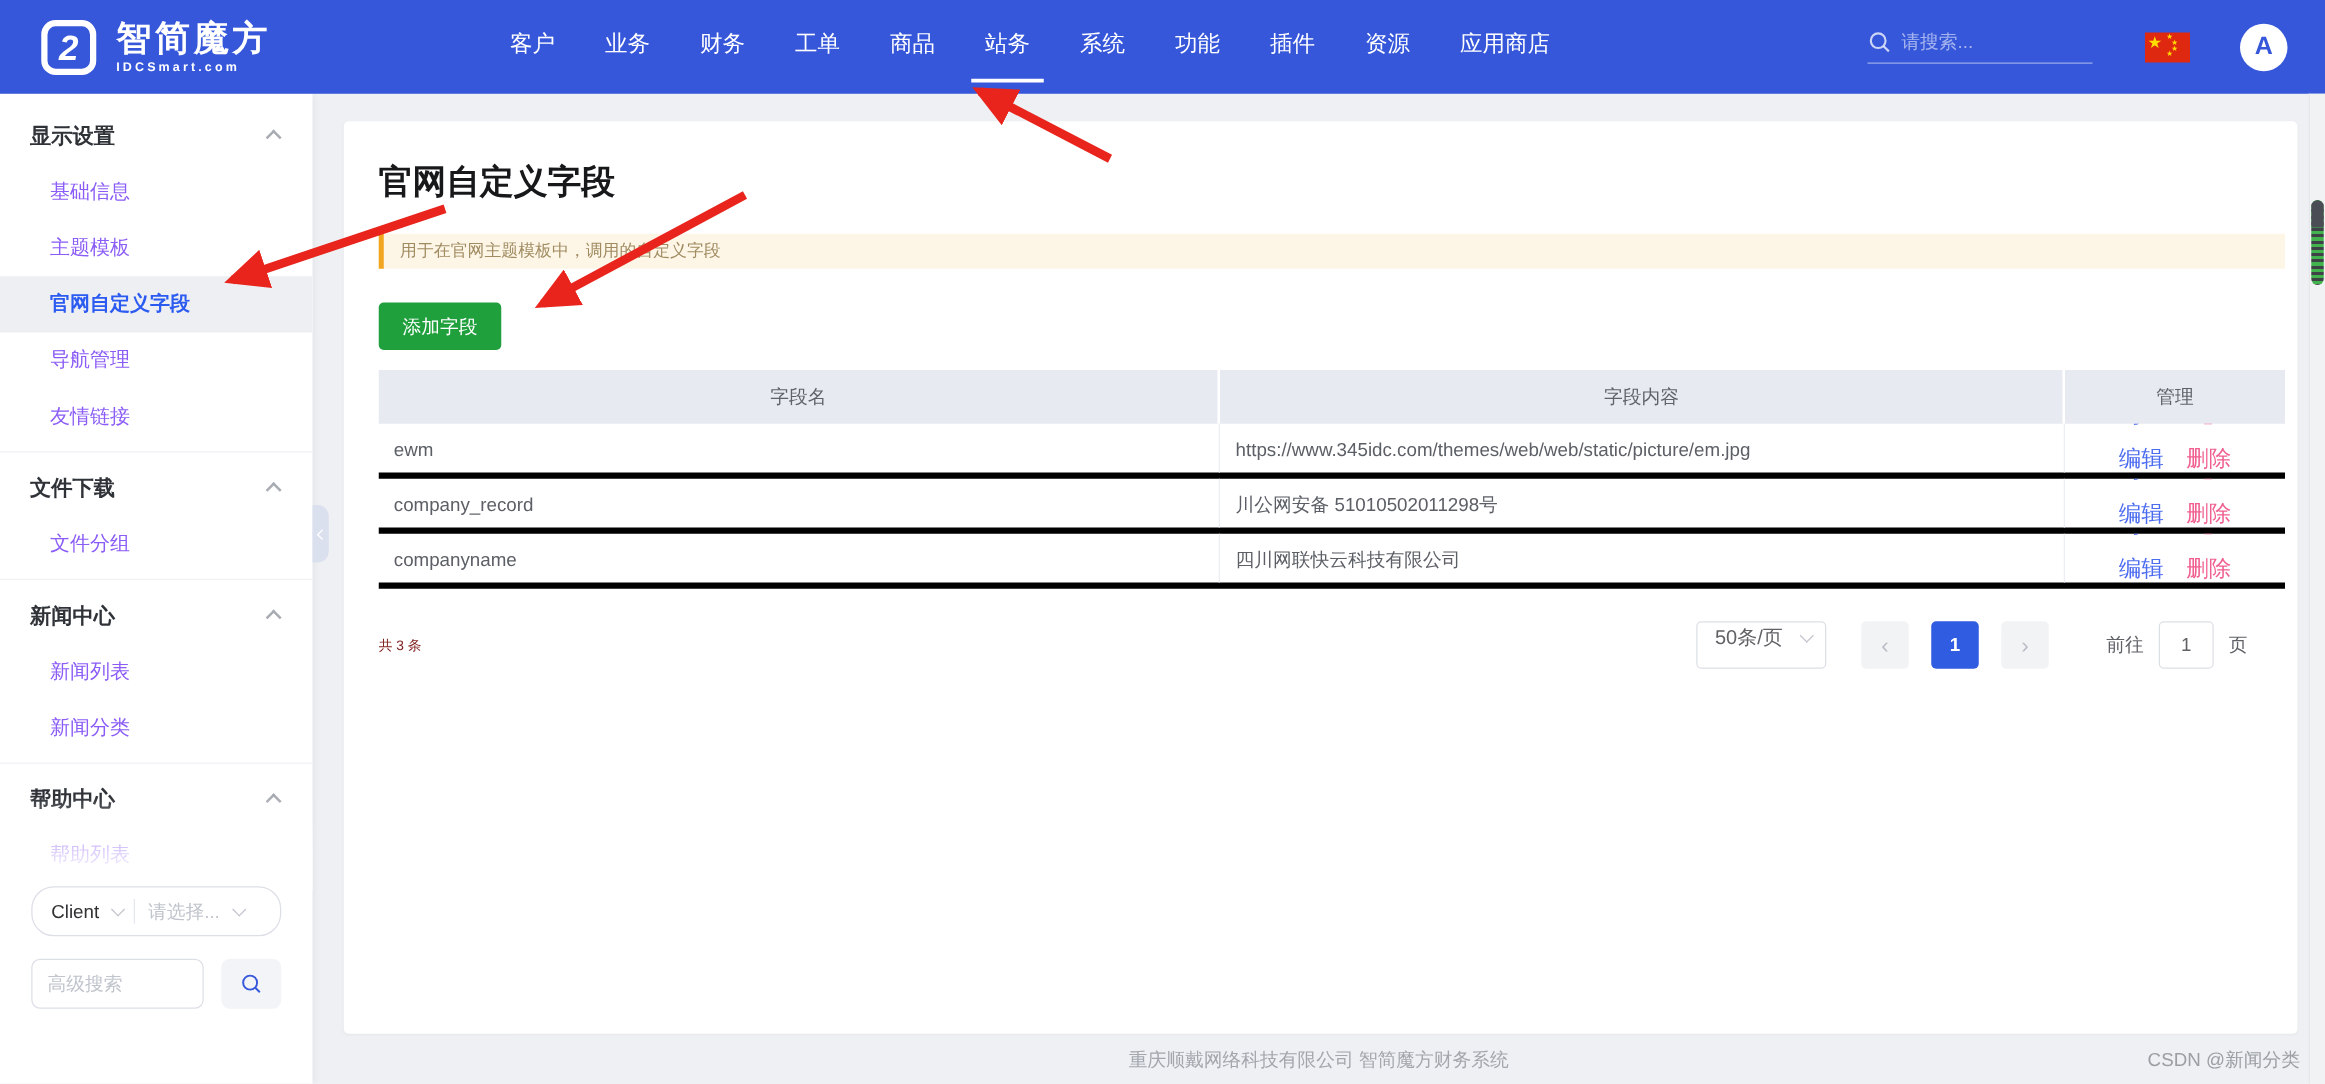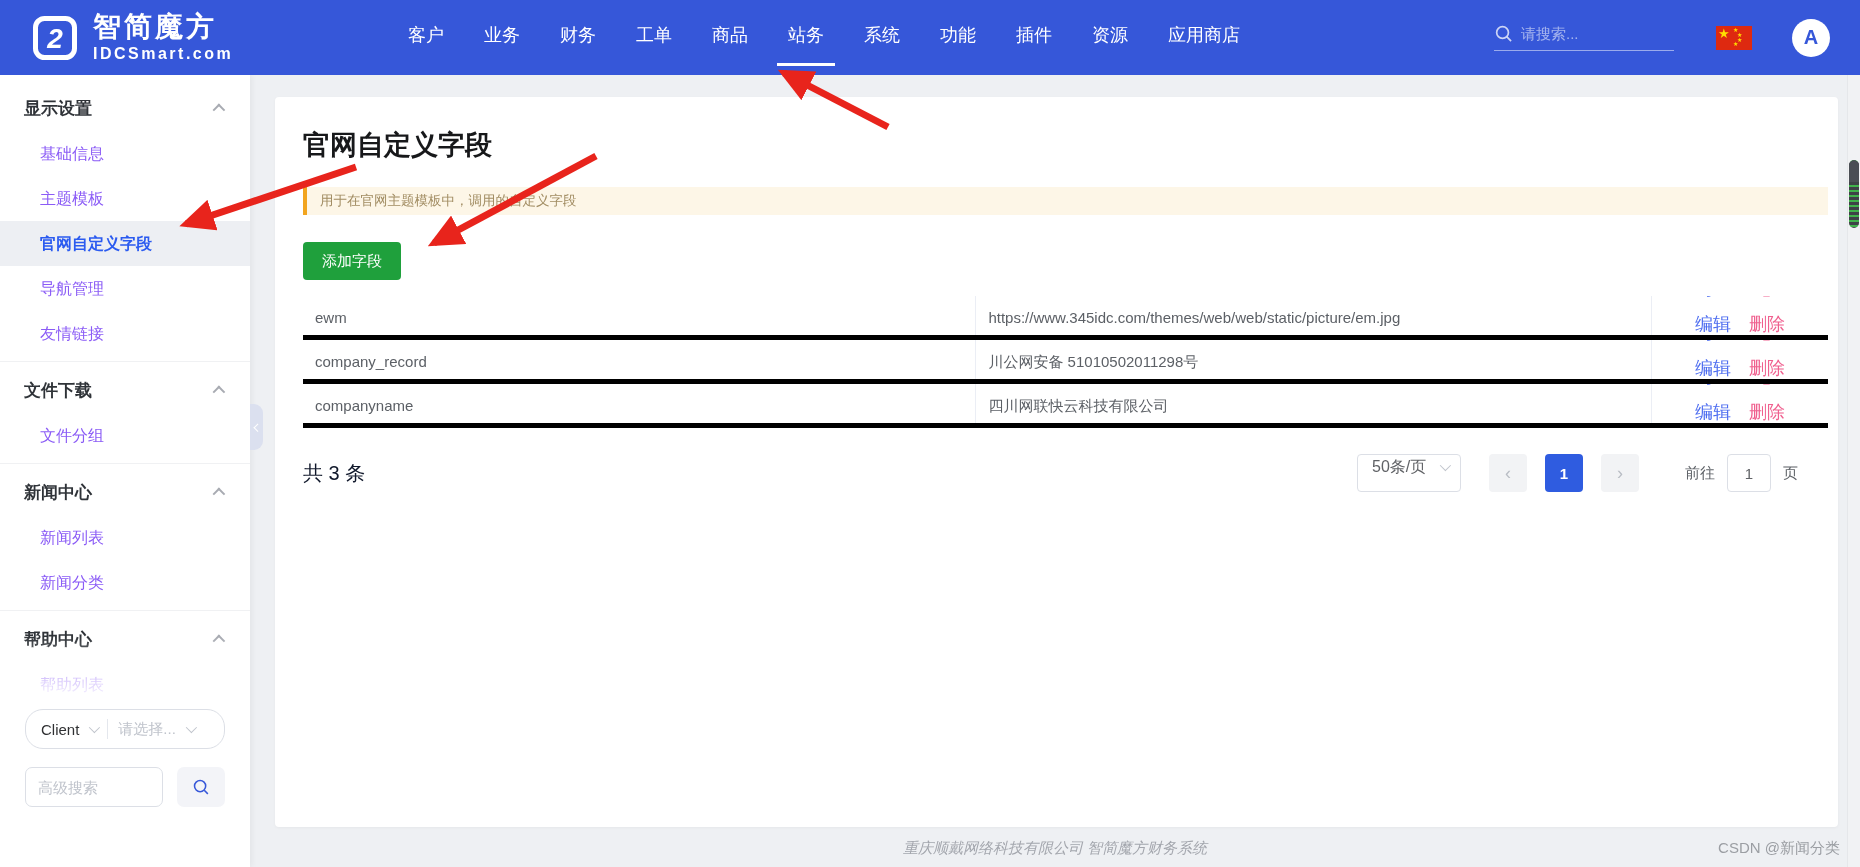--- a/index.html
+++ b/index.html
@@ -4,21 +4,21 @@
 <style>
   * { margin:0; padding:0; box-sizing:border-box; }
   html,body { width:1860px; height:867px; overflow:hidden; }
   body { font-family:"Liberation Sans","DejaVu Sans",sans-serif; background:#eef0f3; position:relative; }
 
   
   .topnav { position:absolute; left:0; top:0; width:1860px; height:75px; background:#3657d9; display:flex; align-items:center; color:#fff; z-index:5; }
   .logo-area { display:flex; align-items:center; gap:15px; padding-left:32px; width:330px; flex:none; }
   .logo-icon { flex:none; }
   .logo-text .t1 { font-size:28px; font-weight:bold; letter-spacing:3px; line-height:30px; }
-  .logo-text .t2 { font-size:16px; font-weight:bold; letter-spacing:2.5px; margin-top:3px; }
+  .logo-text .t2 { font-size:10px; font-weight:bold; letter-spacing:2.5px; margin-top:3px; }
   .menu { display:flex; margin-left:58px; height:75px; }
   .nav-item { padding:0 20px; line-height:71px; font-size:18px; position:relative; cursor:pointer; white-space:nowrap; }
   .nav-item.active::after { content:''; position:absolute; left:50%; transform:translateX(-50%); bottom:9px; width:58px; height:3px; background:#fff; }
   .search-area { margin-left:auto; margin-right:42px; display:flex; align-items:center; gap:8px; border-bottom:1px solid rgba(255,255,255,.5); padding-bottom:7px; width:180px; }
   .search-area input { background:transparent; border:none; outline:none; color:#fff; font-size:15px; width:140px; font-family:inherit; }
   .search-area input::placeholder { color:rgba(255,255,255,.55); }
   .flag { width:36px; height:24px; background:#de2910; position:relative; margin-right:40px; flex:none; }
   .flag .s { position:absolute; color:#ffde00; line-height:1; }
   .flag .s0 { font-size:13px; left:2px; top:1px; }
   .flag .s1 { font-size:6px; left:17px; top:1px; }
@@ -64,30 +64,30 @@
   .t-head .t-cell:last-child { border-right:none; }
   .c1 { width:44.16%; } .c2 { width:44.29%; } .c3 { width:11.55%; }
   .t-row { display:flex; height:44px; border-bottom:5px solid #000000; }
   .t-row .t-cell { font-size:15px; color:#5c6066; line-height:43px; padding-left:12px; overflow:hidden; white-space:nowrap; border-right:1px solid #ebeef5; }
   .t-row .t-cell.actions { display:flex; align-items:center; justify-content:center; gap:18px; padding-left:0; border-right:none; }
   .link { display:inline-flex; align-items:center; gap:5px; font-size:18px; cursor:pointer;flex-direction:column; }
   .link.edit { color:#4c6cf0; }
   .link.del { color:#f0608f; }
 
   .pager { margin-top:26px; display:flex; align-items:center; padding-right:30px; }
-  .total { font-size:20px; color:#0f172a; }
+  .total { font-size:11px; color:#7f1d1d; }
   .pg-right { margin-left:auto; display:flex; align-items:center; }
   .page-size { width:104px; height:38px; border:1px solid #dcdfe6; border-radius:4px; display:flex; align-items:center; justify-content:space-between; padding:0 12px 12px 14px; font-size:16px; color:#606266; cursor:pointer; background:#fff; }
   .pg-btn { width:38px; height:38px; border-radius:4px; background:#f2f3f5; display:flex; align-items:center; justify-content:center; font-size:18px; color:#b9bdc4; cursor:pointer; margin-left:18px; user-select:none; }
   .pg-btn.prev { margin-left:28px; }
   .pg-btn.current { background:#2f5ce0; color:#fff; font-weight:bold; font-size:15px; }
   .goto { margin-left:46px; display:flex; align-items:center; gap:12px; font-size:15px; color:#5f6368; }
   .goto input { width:44px; height:38px; border:1px solid #dcdfe6; border-radius:4px; text-align:center; font-size:15px; color:#606266; outline:none; font-family:inherit; }
 
-  .footer { position:absolute; left:0; right:0; bottom:9px; text-align:center; font-size:15px; color:#a3a6ad;font-style:italic; }
+  .footer { position:absolute; left:0; right:0; bottom:9px; text-align:center; font-size:15px; color:#a3a6ad; }
   .watermark { position:absolute; right:20px; bottom:9px; font-size:15px; color:#9b9ea3; }
 
   
   .scroll-track { position:absolute; right:0; top:75px; bottom:0; width:13px; background:#f1f2f4; border-left:1px solid #e5e7ea; z-index:6; }
   .scroll-thumb { position:absolute; left:1px; top:85px; width:10px; height:68px; border-radius:5px; overflow:hidden; background:repeating-linear-gradient(180deg,#41b24c 0 2.5px,#3e4247 2.5px 5px); cursor:pointer; }
   .scroll-thumb::before { content:''; position:absolute; left:0; right:0; top:0; height:22px; background:#4a4e54; border-radius:5px 5px 0 0; }
 
   
   .arrows { position:absolute; inset:0; z-index:10; pointer-events:none; }
 </style>
@@ -194,20 +194,25 @@
 
 <div class="content">
   <div class="card">
     <div class="page-title">官网自定义字段</div>
     <div class="alert">
       <span>用于在官网主题模板中，调用的自定义字段</span>
     </div>
     <button class="add-btn">添加字段</button>
 
     <div class="table">
+      <div class="t-head">
+        <div class="t-cell c1">字段名</div>
+        <div class="t-cell c2">字段内容</div>
+        <div class="t-cell c3">管理</div>
+      </div>
       <div>
           <div class="t-row">
             <div class="t-cell c1">ewm</div>
             <div class="t-cell c2">https://www.345idc.com/themes/web/web/static/picture/em.jpg</div>
             <div class="t-cell c3 actions">
               <span class="link edit">
                 <svg width="13" height="13" viewBox="0 0 16 16">
                   <path d="M2.5 11.2 L10.2 3.5 L12.5 5.8 L4.8 13.5 L2.2 13.8 Z M9.5 2.5 L13.5 6.5" fill="none" stroke="currentColor" stroke-width="1.5"></path>
                 </svg>
                 <span>编辑</span>

